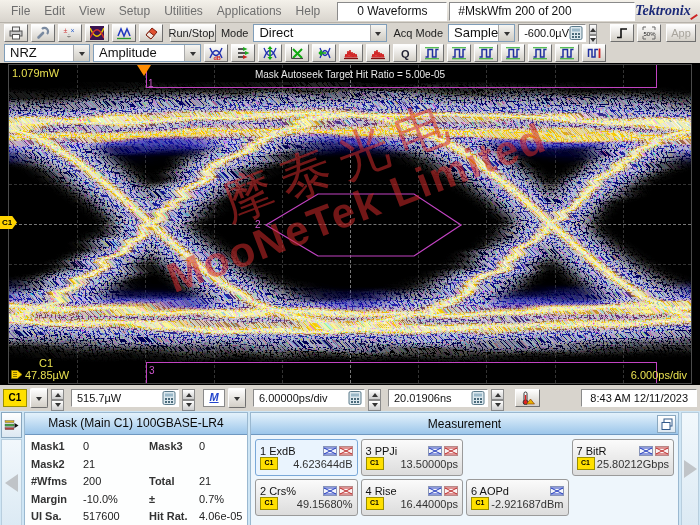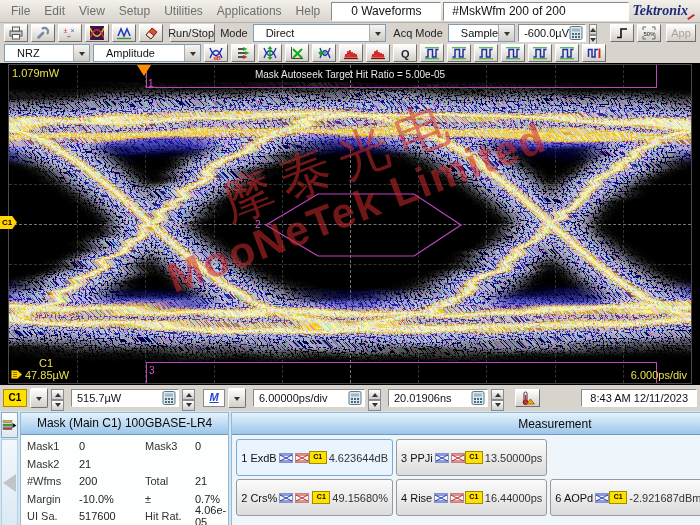--- a/index.html
+++ b/index.html
@@ -4,35 +4,35 @@
 <style>
   html,body{margin:0;padding:0}
   body{width:700px;height:525px;position:relative;overflow:hidden;background:#d8d4cd;
        font-family:"Liberation Sans",sans-serif;-webkit-font-smoothing:antialiased}
   
   .menubar{height:22px;display:flex;align-items:center;background:linear-gradient(#f4f1ea,#d8d4cd);
            border-bottom:1px solid #b6b2aa;padding:0 4px}
   .menu-item{font-size:12px;color:#6e6e6e;padding:2px 7px;white-space:nowrap}
   .mstat{background:#fff;border:1px solid;border-color:#8a8a8a #ffffff #ffffff #8a8a8a;
          font-size:12px;color:#111;padding:0 8px;height:17px;line-height:17px;white-space:nowrap}
-  #wave-count{margin-left:4px;min-width:92px;text-align:center}
+  #wave-count{margin-left:10px;min-width:92px;text-align:center}
   #mask-count{min-width:168px;margin-left:2px}
   .logo{margin-left:auto;font-family:"Liberation Serif",serif;font-style:italic;font-weight:bold;
         font-size:14px;color:#1c2a78;position:relative;padding-right:8px}
   .logo::after{content:"";position:absolute;right:1px;bottom:1px;width:8px;height:2px;background:#cc2222;transform:rotate(-35deg)}
   
   .toolbar{height:20px;display:flex;align-items:center;gap:3px;padding:0 4px;background:#d8d4cd}
   .tb{height:18px;min-width:24px;box-sizing:border-box;border:1px solid;border-color:#fdfdfd #6f6f6f #6f6f6f #fdfdfd;
       border-radius:0;background:linear-gradient(#fefefe,#d3cfc7);display:flex;align-items:center;
       justify-content:center;font-size:11px;color:#222;padding:0 4px;gap:3px}
   .tb.disabled{color:#a8a49c}
   .tb svg{display:block}
   .lbl{font-size:11px;color:#222;padding:0 2px;white-space:nowrap}
   .dd{height:18px;box-sizing:border-box;background:#fff;border:1px solid #7f9db9;display:flex;
-      align-items:center;font-size:11px;color:#111;padding-left:12px;position:relative}
+      font-size:13px;color:#111;padding-left:5px;position:relative}
   .dd .ddarrow{margin-left:auto;width:15px;height:100%;background:linear-gradient(#f6f5f2,#cfccc4);
       border-left:1px solid #aaa;display:flex;align-items:center;justify-content:center}
   .tri-d{width:0;height:0;border:3.5px solid transparent;border-top:4.5px solid #333;margin-top:4px}
   .numfield{height:18px;box-sizing:border-box;background:#fff;border:1px solid;border-color:#8a8a8a #fff #fff #8a8a8a;
       display:flex;align-items:center;font-size:11px;color:#111;padding:0 2px 0 5px}
   .numfield .val{flex:1;white-space:nowrap}
   .spin{display:flex;flex-direction:column;width:13px;height:18px}
   .spin .sb{flex:1;border:1px solid #8a8a8a;background:linear-gradient(#fff,#ccc);display:flex;align-items:center;justify-content:center}
   .tri-u2{width:0;height:0;border:3px solid transparent;border-bottom:4px solid #333;margin-bottom:2px}
   .tri-d2{width:0;height:0;border:3px solid transparent;border-top:4px solid #333;margin-top:2px}
@@ -80,25 +80,25 @@
   .collapse{flex:1;background:linear-gradient(#f2f8fc,#dceaf4);border:1px solid #b8cede;
       display:flex;align-items:center;justify-content:center}
   .tri-l{width:0;height:0;border:9px solid transparent;border-right:13px solid #c0c4c8;border-left:none}
   .tri-r{width:0;height:0;border:9px solid transparent;border-left:13px solid #c0c4c8;border-right:none}
   .panel{display:flex;flex-direction:column;background:#eef6fc;border:1px solid #9ab8d0}
   .panel-hdr{height:21px;background:linear-gradient(#e4f2fc,#9cc6ea);border-bottom:1px solid #6f98c0;
       font-size:12px;color:#0a0a0a;display:flex;align-items:center;justify-content:center;position:relative}
   #maskpanel{width:222px}
   .maskbody{flex:1;background:#fdfefe;padding:3px 2px 0 6px;display:grid;
       grid-template-columns:52px 66px 50px 1fr;grid-auto-rows:17.5px;font-size:11px;color:#222;align-items:center}
-  .maskbody .k{font-weight:normal;color:#333}
+  .maskbody .k{font-weight:bold;color:#333}
   #measpanel{flex:1}
   .measbody{flex:1;display:grid;grid-template-columns:repeat(4,1fr);grid-auto-rows:37px;gap:3px;padding:4px 4px 0 4px}
   .tile{border:1px solid #9a9a9a;border-radius:3px;background:linear-gradient(#fbfbfb,#dcdcdc);
-      padding:2px 4px;box-sizing:border-box;display:flex;justify-content:space-between}
+      padding:2px 4px;box-sizing:border-box;display:flex;flex-direction:column;justify-content:center}
   .tile.sel{background:#eaf4fe;border-color:#7aa8d8}
   .tile .trow{display:flex;align-items:center;gap:2px}
   .tile .tlabel{font-size:11px;color:#111;white-space:nowrap}
   .tile .ticons{margin-left:auto;display:flex;gap:2px}
   .tile .tval{font-size:11px;color:#333;margin-left:auto;white-space:nowrap}
   .srcbadge{width:16px;height:11px;background:#ffe000;border:1px solid #9a8f00;font-size:7px;font-weight:bold;
       color:#000;text-align:center;line-height:10px}
   .restorebtn{position:absolute;right:2px;top:2px;width:17px;height:16px;border:1px solid #8aa8c0;
       background:linear-gradient(#fff,#dce8f2);display:flex;align-items:center;justify-content:center}
   .rightcol{width:16px;display:flex;align-items:center;justify-content:center;

